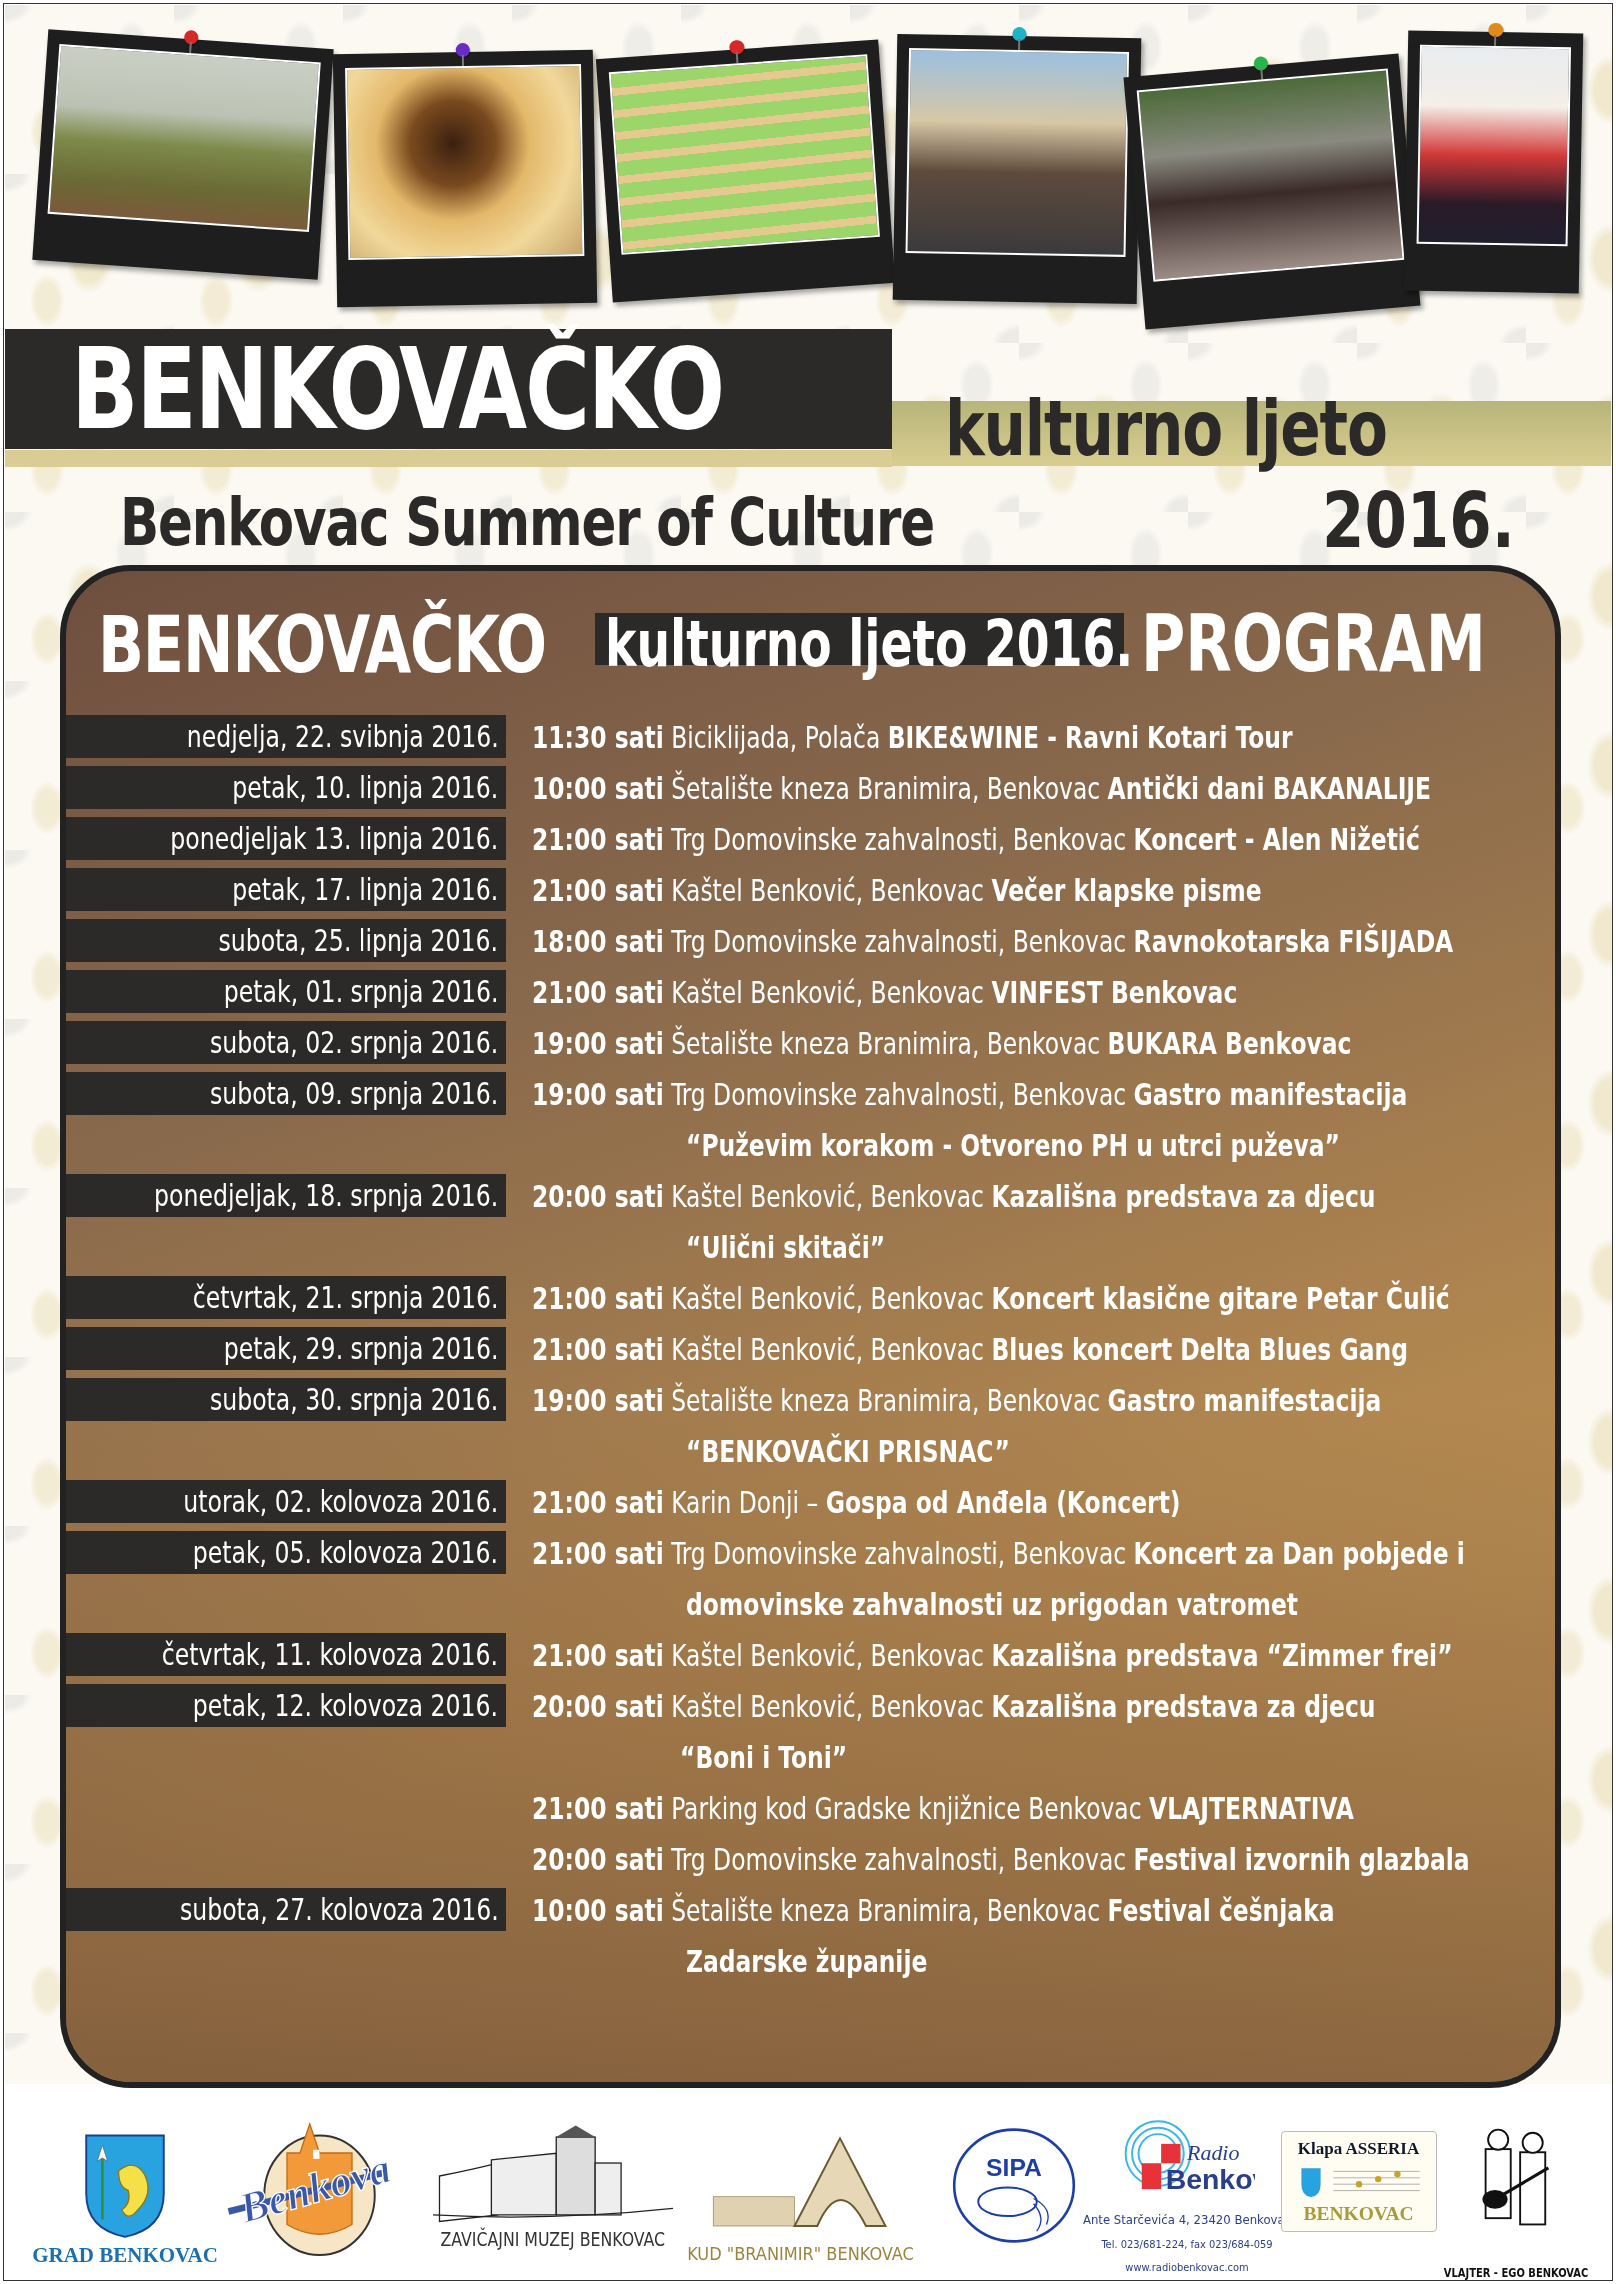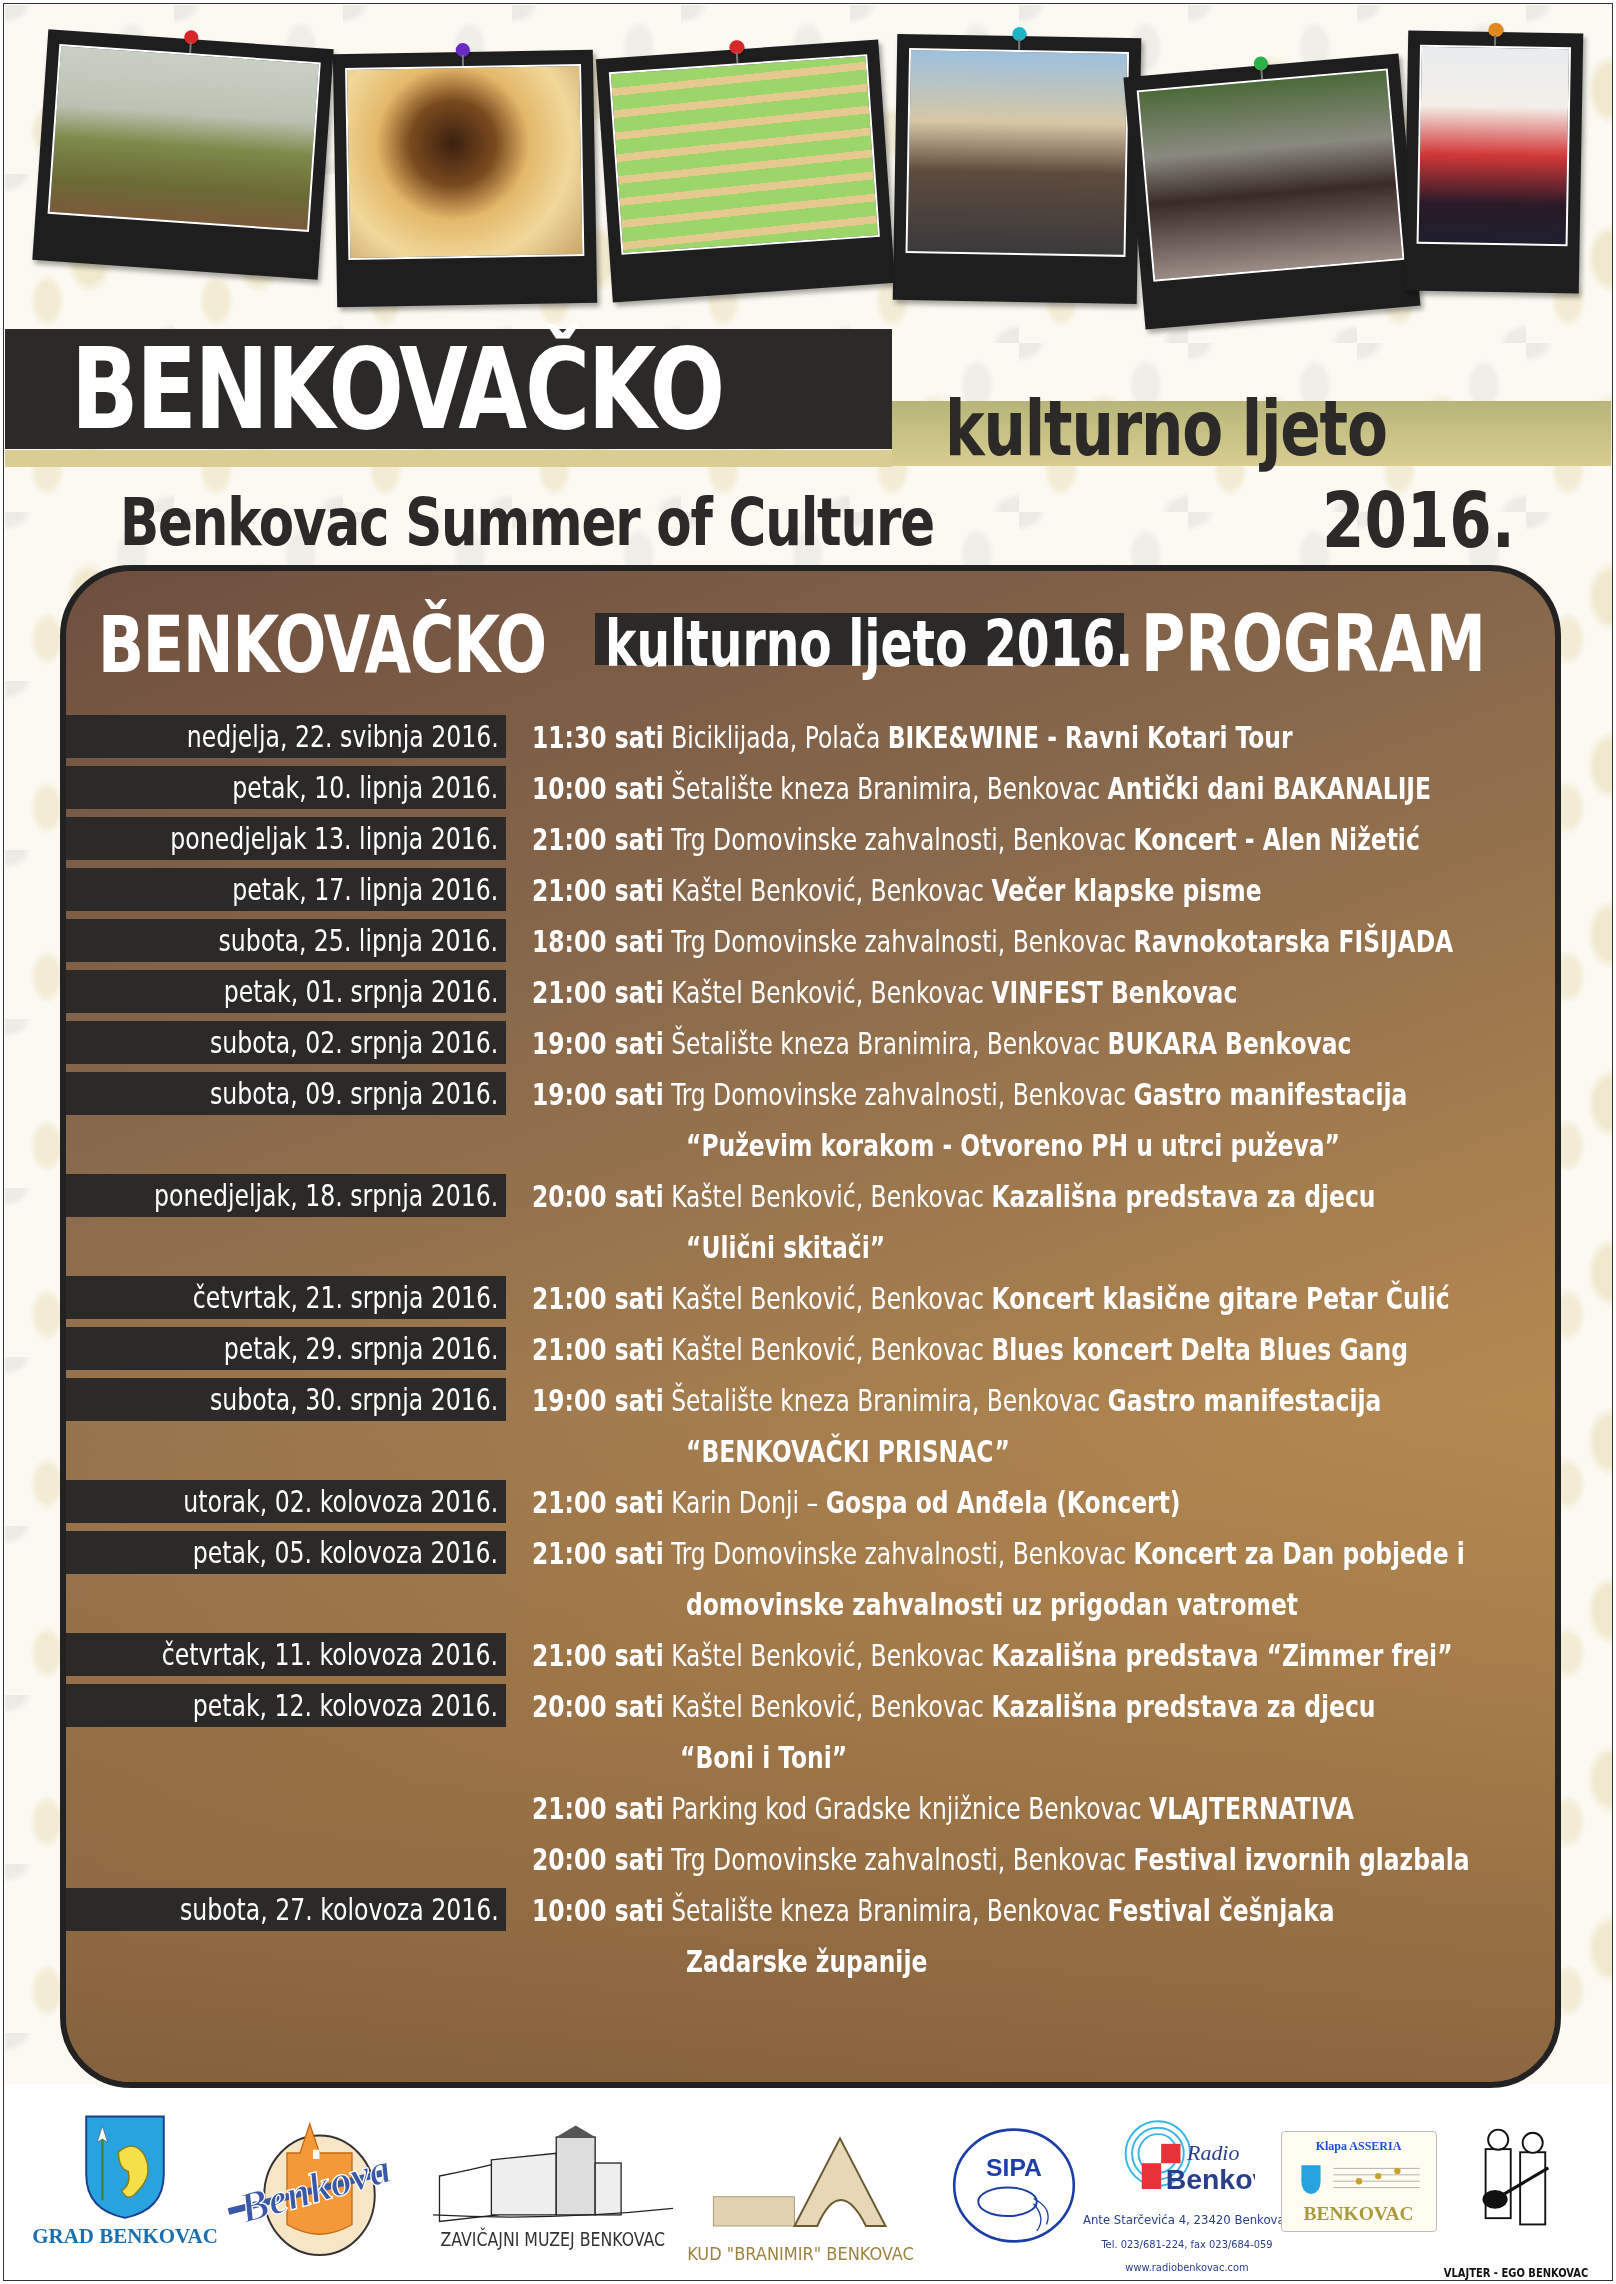--- a/index.html
+++ b/index.html
@@ -211,21 +211,21 @@
       <div class="ev"><span class="t">10:00 sati</span> <span class="l">Šetalište kneza Branimira, Benkovac</span> <span class="n">Festival češnjaka</span></div>
     </div>
     <div class="row cont">
       <div class="ev indent"><span class="n">Zadarske županije</span></div>
     </div>
   </div>
 </div>
 
 <div class="footer">
 
-  <div class="logo" style="left:49px;top:5px;width:143px;height:149px;">
+  <div class="logo" style="left:49px;top:24px;width:143px;height:149px;">
     <svg width="84" height="107" viewBox="0 0 130 165">
       <path d="M5 5 H125 V95 Q125 150 65 162 Q5 150 5 95 Z" fill="#29a3df" stroke="#1a3f8c" stroke-width="3"></path>
       <path d="M55 60 Q80 40 95 65 Q110 95 85 120 Q70 140 60 120 Q75 110 70 90 Q55 85 55 60Z" fill="#f5e04a" stroke="#8a7a10" stroke-width="2"></path>
       <line x1="30" y1="25" x2="30" y2="135" stroke="#3a8a3a" stroke-width="4"></line>
       <path d="M30 20 L22 45 L30 40 L38 45 Z" fill="#fff" stroke="#555" stroke-width="1"></path>
     </svg>
     <div class="cap" style="font-family:'Liberation Serif',serif;font-weight:bold;color:#1a6fb0;font-size:21px;margin-top:3.9px;">GRAD BENKOVAC</div>
   </div>
 
   <div class="logo" style="left:195px;top:13px;width:214px;height:149px;">
@@ -276,21 +276,21 @@
       <rect x="35" y="70" width="30" height="40" fill="#e8323a"></rect>
       <text x="105" y="65" font-family="Liberation Serif, serif" font-style="italic" font-size="34" fill="#2a3f8c">Radio</text>
       <text x="72" y="110" font-family="Liberation Sans, sans-serif" font-weight="bold" font-size="44" fill="#2a3f8c">Benkovac</text>
     </svg>
     <div class="cap" style="color:#2a3f8c;font-size:13px;">Ante Starčevića 4, 23420 Benkovac</div>
     <div class="cap" style="color:#2a3f8c;font-size:11px;">Tel. 023/681-224, fax 023/684-059</div>
     <div class="cap" style="color:#2a3f8c;font-size:11px;">www.radiobenkovac.com</div>
   </div>
 
   <div class="logo" style="left:1276px;top:36px;width:156px;height:101px;justify-content:space-between;border:1.9px solid #bbb;border-radius:3.9px;background:#fffdf2;padding:6.5px 0;box-sizing:border-box;">
-    <div class="cap" style="font-family:'Liberation Serif',serif;font-weight:bold;color:#1d4ed8;font-size:12px;">Klapa ASSERIA</div>
+    <div class="cap" style="font-family:'Liberation Serif',serif;font-weight:bold;color:#0f172a;font-size:17px;">Klapa ASSERIA</div>
     <svg width="130" height="32" viewBox="0 0 200 50">
       <path d="M10 5 H40 V30 Q40 48 25 50 Q10 48 10 30 Z" fill="#29a3df"></path>
       <line x1="60" y1="10" x2="195" y2="10" stroke="#888"></line>
         <line x1="60" y1="20" x2="195" y2="20" stroke="#888"></line>
         <line x1="60" y1="30" x2="195" y2="30" stroke="#888"></line>
         <line x1="60" y1="40" x2="195" y2="40" stroke="#888"></line>
       <circle cx="100" cy="30" r="5" fill="#c9a22a"></circle>
         <circle cx="130" cy="22" r="5" fill="#c9a22a"></circle>
         <circle cx="160" cy="14" r="5" fill="#c9a22a"></circle>
     </svg>

